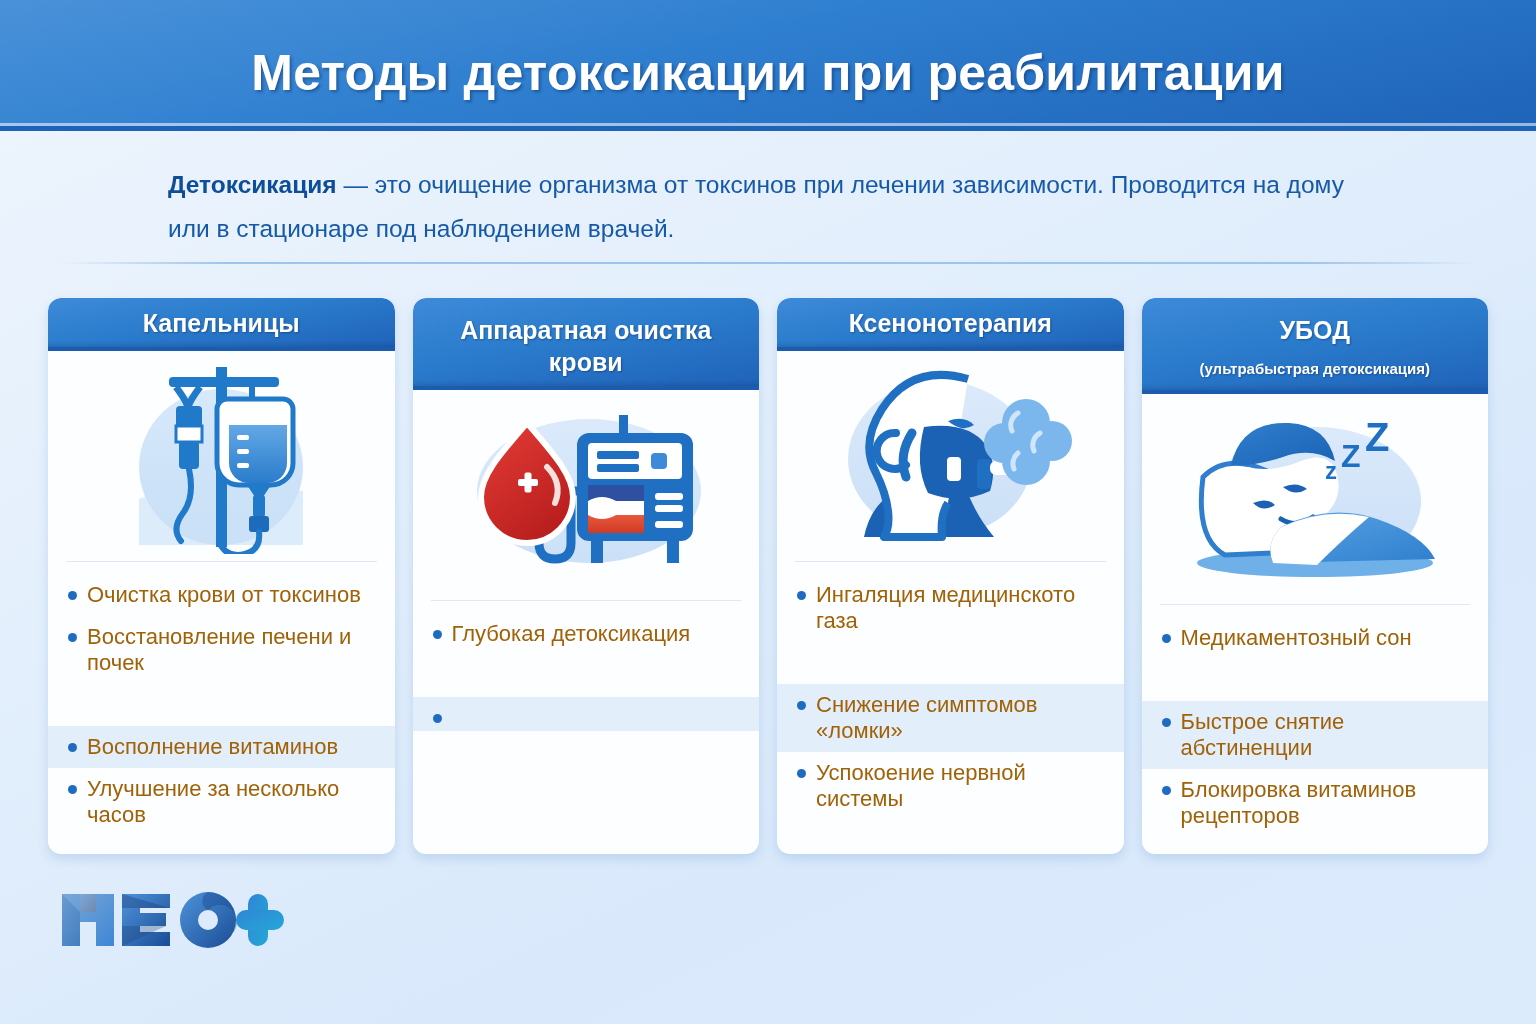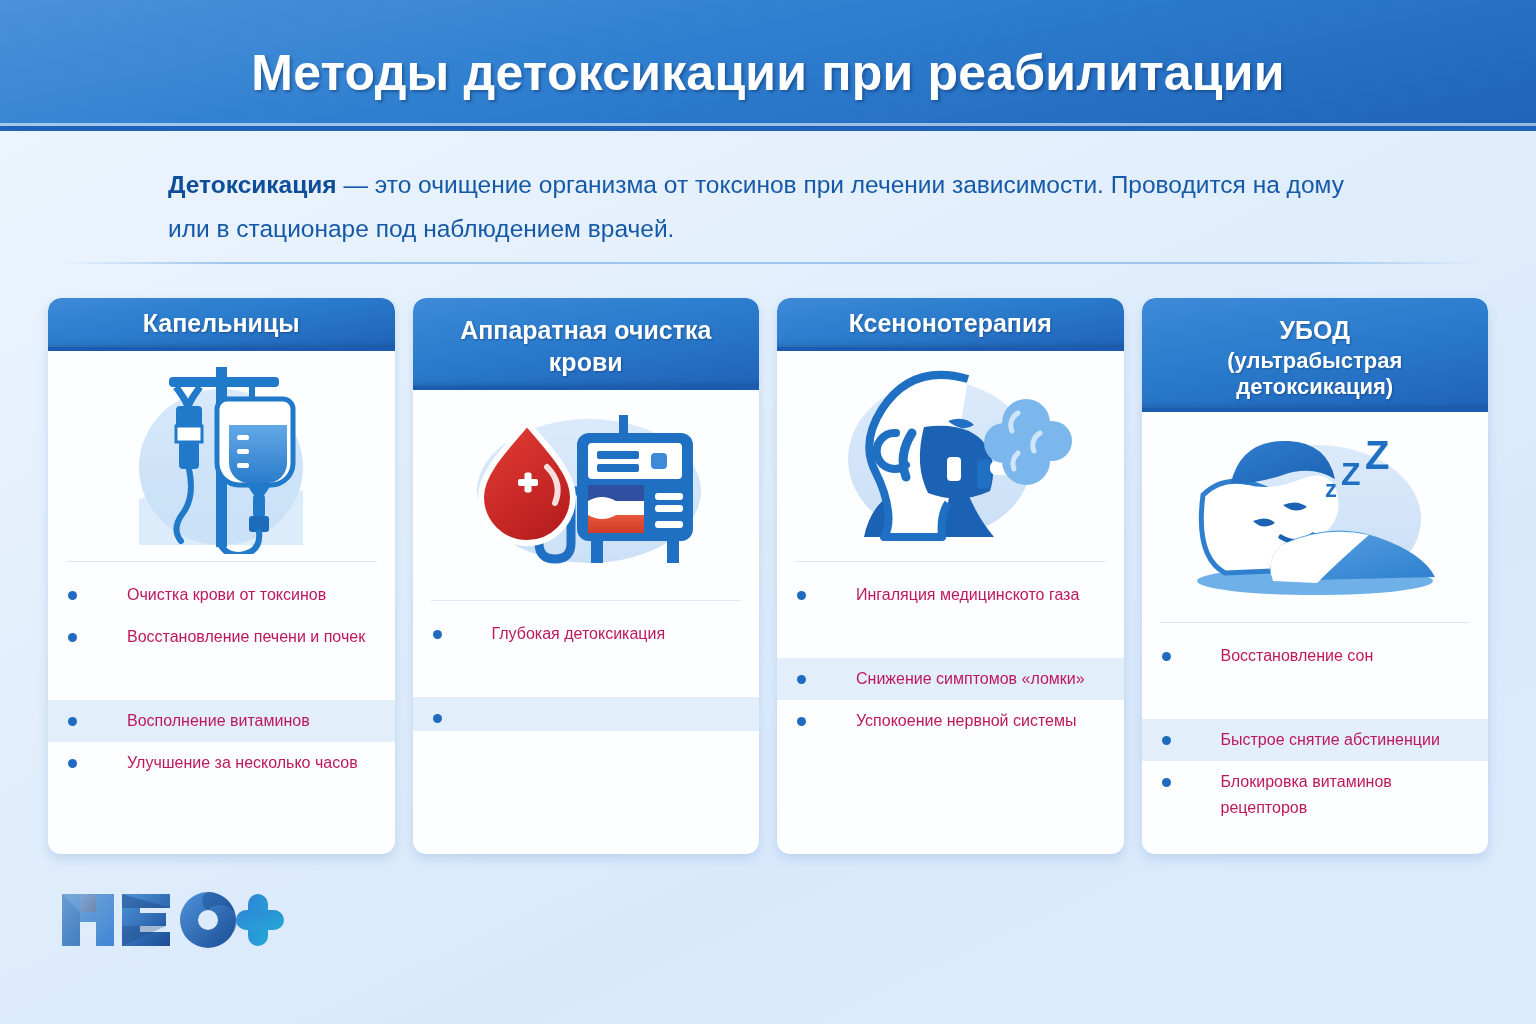--- a/index.html
+++ b/index.html
@@ -106,24 +106,24 @@
     border-radius: 13px 13px 0 0;
     box-shadow: inset 0 -7px 6px -6px rgba(0,0,0,0.18);
   }
   .card-header .title {
     font-size: 25px;
     font-weight: bold;
     line-height: 32px;
     text-shadow: 1px 1px 2px rgba(8,40,85,0.45);
   }
   .card-header .subtitle {
-    font-size: 22px;
+    font-size: 15px;
     font-weight: bold;
     line-height: 26px;
-    margin-top: 2px;
+    margin-top: 10px;
     text-shadow: 1px 1px 2px rgba(8,40,85,0.40);
   }
   .card-header.two-line { padding-top: 16px; }
 
   .card-icon {
     height: 210px;
     display: flex;
     align-items: center;
     justify-content: center;
     flex: 0 0 auto;
@@ -140,24 +140,23 @@
   .bullets {
     list-style: none;
     margin: 0;
     padding: 12px 0 0 0;
     flex: 1 1 auto;
   }
   .bullet {
     display: flex;
     align-items: flex-start;
     padding: 8px 14px 8px 14px;
-    color: #be185d;
-    font-size: 16px;
+    color: #a16207;
+    font-size: 22px;
     line-height: 26px;
-    gap: 40px;
   }
   .bullet.hl {
     background: #e3eefb;
     margin-top: 42px;
   }
   .bullet .dot {
     flex: 0 0 auto;
     width: 9px;
     height: 9px;
     border-radius: 50%;
@@ -400,21 +399,21 @@
 
         <text x="140" y="70" font-family="'Liberation Sans', sans-serif" font-size="24" font-weight="bold" fill="#1f6fc2">z</text>
         <text x="156" y="58" font-family="'Liberation Sans', sans-serif" font-size="32" font-weight="bold" fill="#1f6fc2">Z</text>
         <text x="180" y="42" font-family="'Liberation Sans', sans-serif" font-size="40" font-weight="bold" fill="#1f6fc2">Z</text>
       </svg>
     </div>
     <div class="card-rule"></div>
     <ul class="bullets">
       <li class="bullet">
         <span class="dot"></span>
-        <span class="txt">Восстановление сон</span>
+        <span class="txt">Медикаментозный сон</span>
       </li>
       <li class="bullet hl">
         <span class="dot"></span>
         <span class="txt">Быстрое снятие абстиненции</span>
       </li>
       <li class="bullet">
         <span class="dot"></span>
         <span class="txt">Блокировка витаминов рецепторов</span>
       </li>
     </ul>

